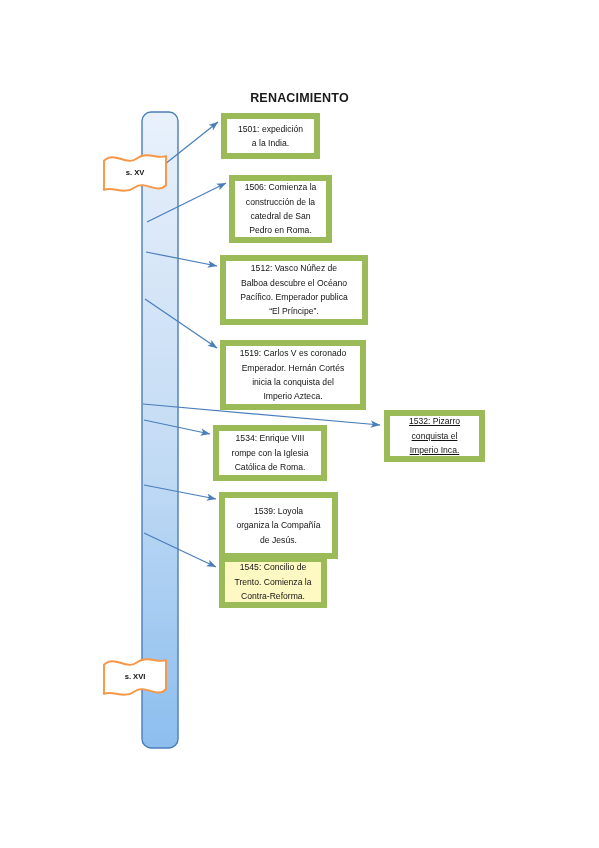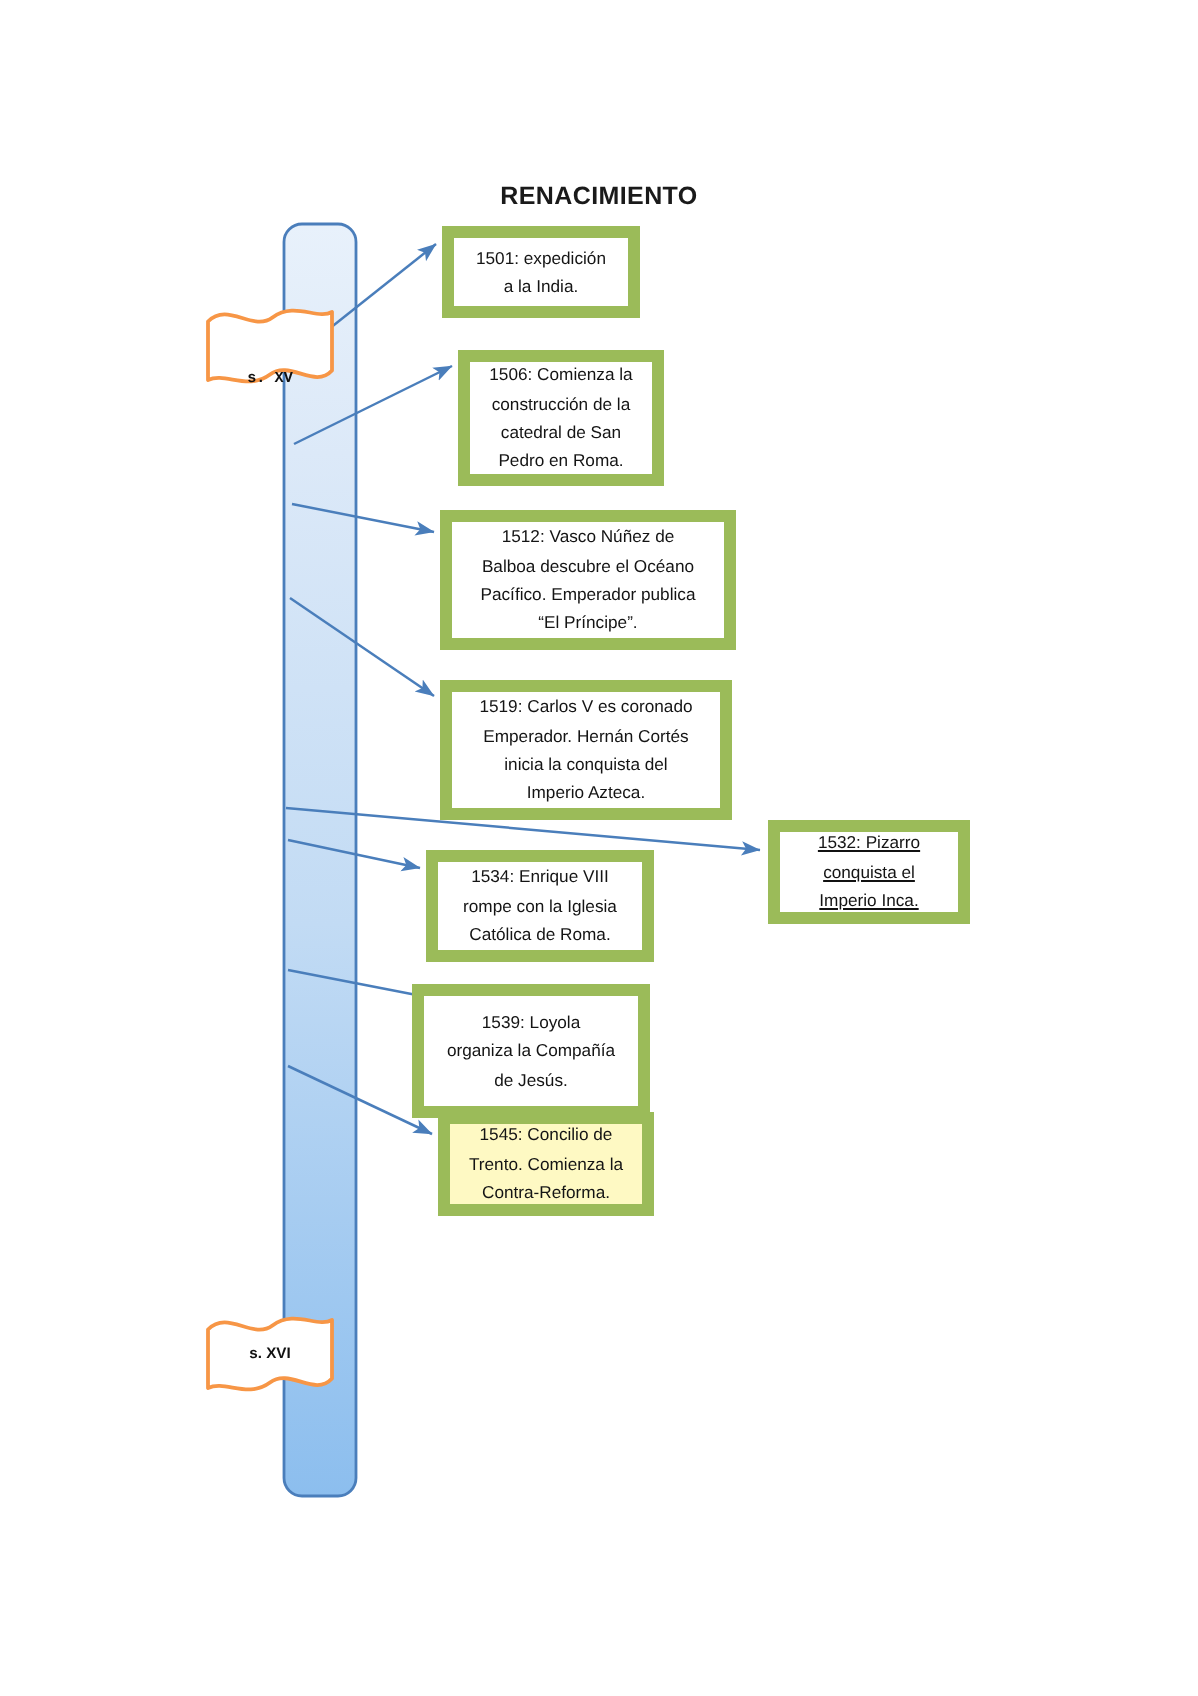--- a/index.html
+++ b/index.html
@@ -113,27 +113,27 @@
       <div class="ev-box" style="left: 384px; top: 410px; width: 101px; height: 52px; border-color: rgb(155, 187, 89); background: rgb(255, 255, 255); text-decoration: underline;">
         <div class="ev-text">1532: Pizarro
 conquista el
 Imperio Inca.</div>
       </div>
       <div class="ev-box" style="left: 213px; top: 425px; width: 114px; height: 56px; border-color: rgb(155, 187, 89); background: rgb(255, 255, 255);">
         <div class="ev-text">1534: Enrique VIII
 rompe con la Iglesia
 Católica de Roma.</div>
       </div>
-      <div class="ev-box" style="left: 206px; top: 492px; width: 119px; height: 67px; border-color: rgb(155, 187, 89); background: rgb(255, 255, 255);">
+      <div class="ev-box" style="left: 219px; top: 492px; width: 119px; height: 67px; border-color: rgb(155, 187, 89); background: rgb(255, 255, 255);">
         <div class="ev-text">1539: Loyola
 organiza la Compañía
 de Jesús.</div>
       </div>
       <div class="ev-box" style="left: 219px; top: 556px; width: 108px; height: 52px; border-color: rgb(155, 187, 89); background: #fef9c3;">
         <div class="ev-text">1545: Concilio de
 Trento. Comienza la
 Contra-Reforma.</div>
       </div>
     </div>
 
-<div class="banner-text" style="left: 105px; top: 186px; font-family: Liberation Mono, monospace;">s. XV</div>
+<div class="banner-text" style="left: 105px; top: 168px;">s. XV</div>
     <div class="banner-text" style="left: 105px; top: 672px;">s. XVI</div>
   </div>
 
 </body></html>

